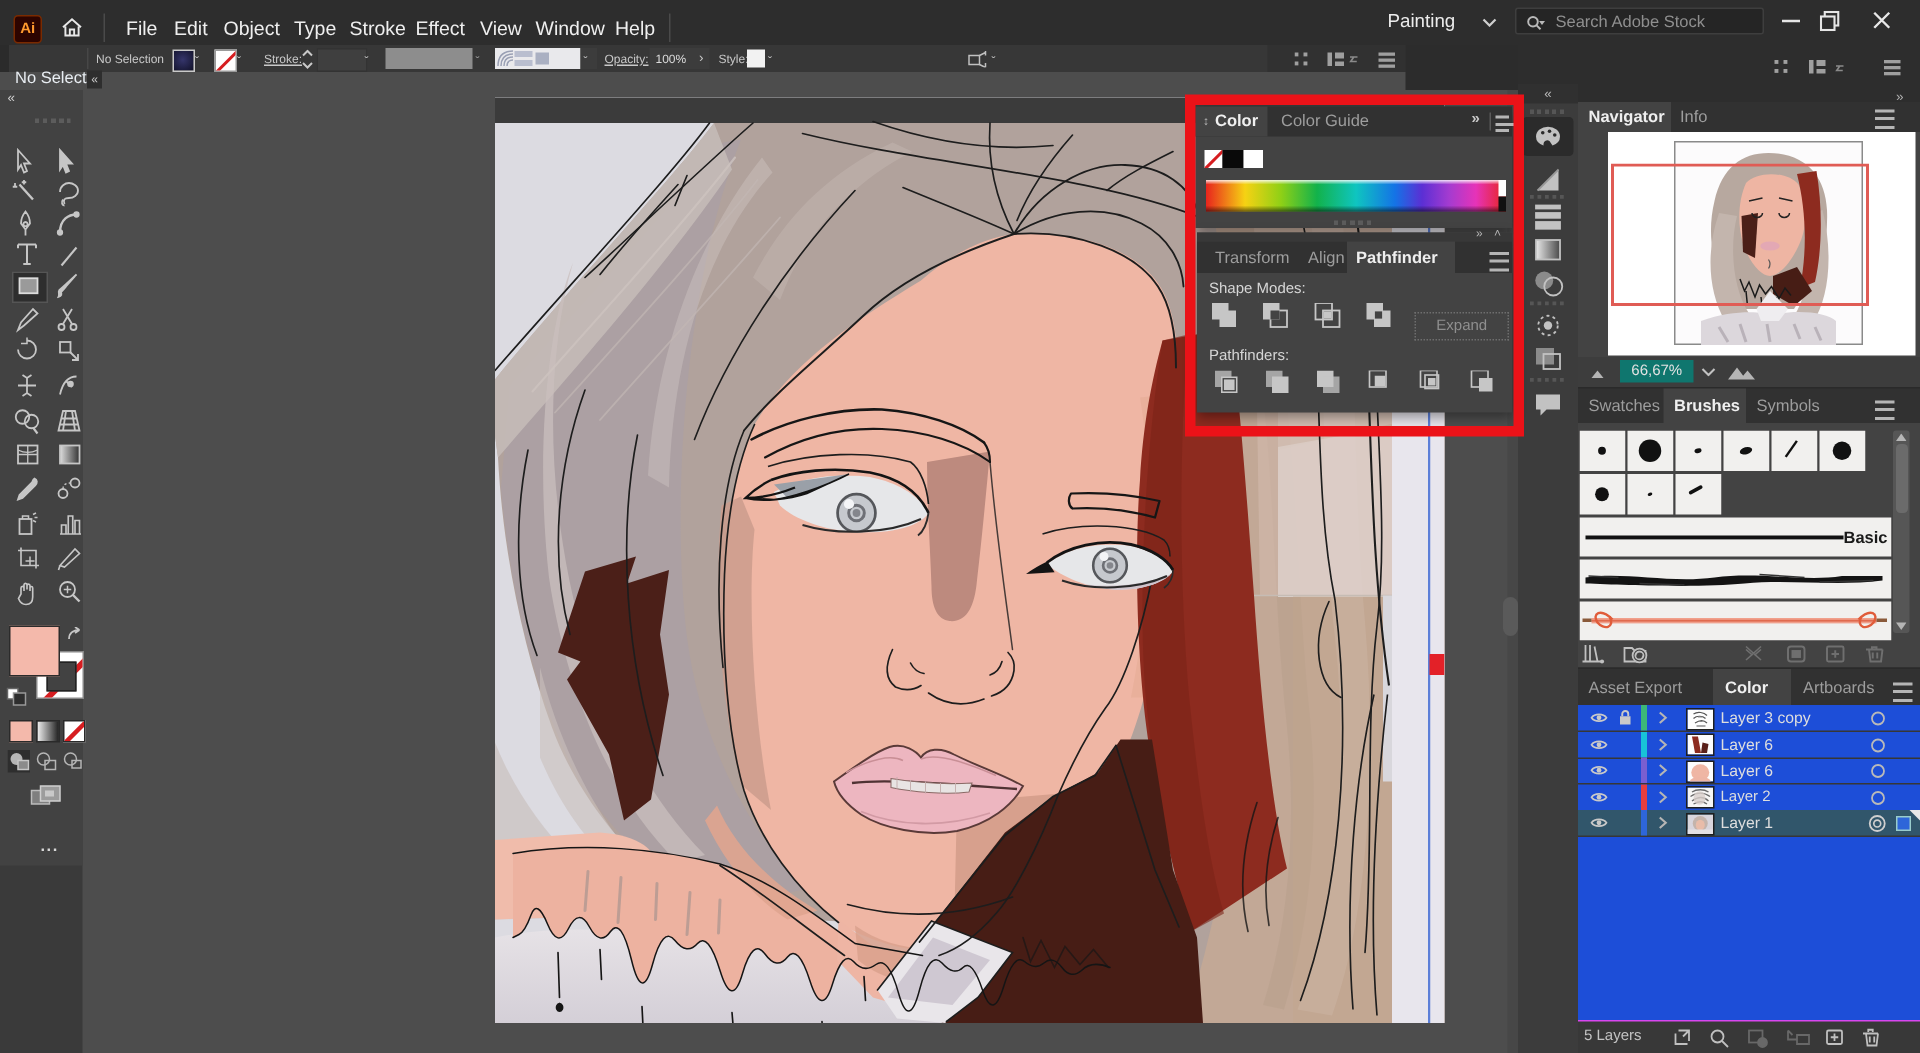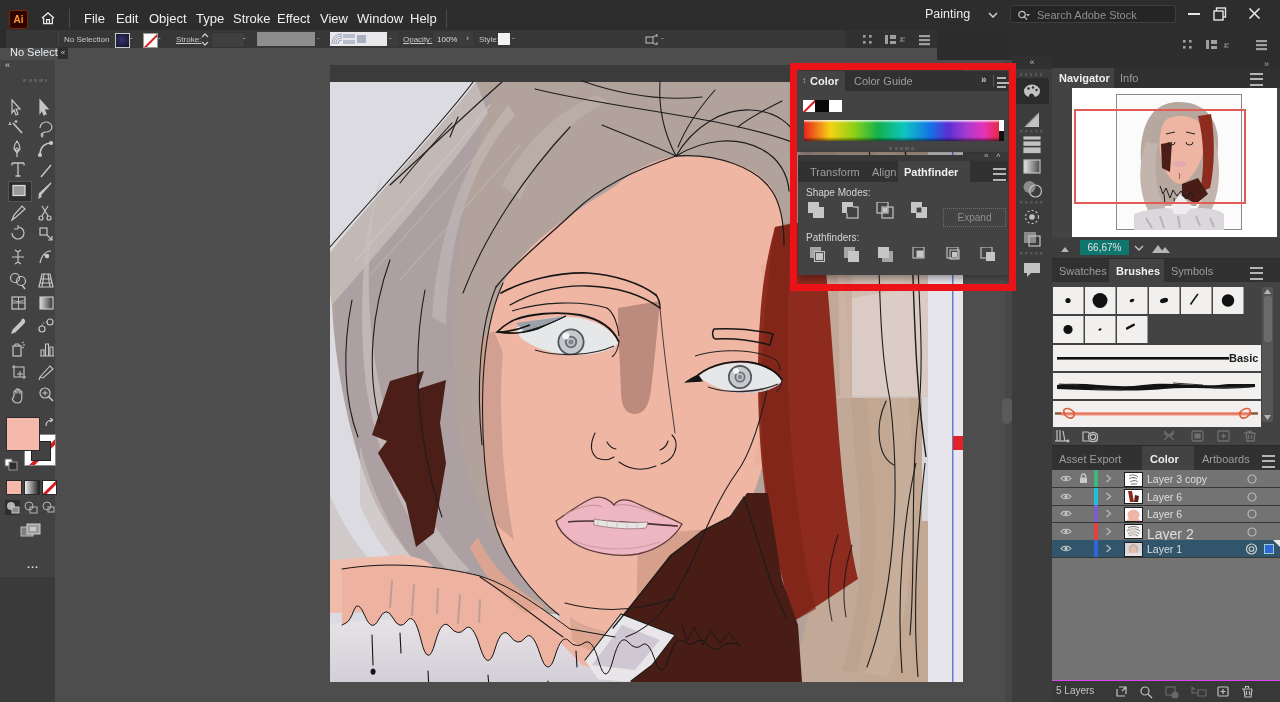--- a/index.html
+++ b/index.html
@@ -728,21 +728,21 @@
       </svg>
     </div>
 
     <div class="abs" style="left:0;top:415px;width:228px;height:25px;background:#313131;border-top:1px solid #2a2a2a;box-sizing:border-box;">
       <div class="tabbg" style="left:90px;width:52px;height:24px;"></div>
       <span class="tab" style="left:7px;top:7px;">Asset Export</span>
       <span class="tab act" style="left:98px;top:7px;">Color</span>
       <span class="tab" style="left:150px;top:7px;">Artboards</span>
       <div class="ham" style="left:210px;top:9px;"></div>
     </div>
-    <div id="layerbody" class="abs" style="left:0;top:440px;width:228px;height:210px;background:#737373;">
+    <div id="layerbody" class="abs" style="left:0;top:440px;width:228px;height:210px;background:#1d4ed8;">
       <div class="abs" style="left:0;top:0px;width:228px;height:17px;background:transparent;border-bottom:1px solid #373737;">
         <svg class="abs" style="left:8px;top:4px;" width="12" height="9" viewBox="0 0 12 9">
           <path d="M1 4.5 C3 1.5 9 1.5 11 4.5 C9 7.5 3 7.5 1 4.5 Z" fill="none" stroke="#c9c9c9" stroke-width="1.1"></path>
           <circle cx="6" cy="4.5" r="1.6" fill="#c9c9c9"></circle>
         </svg>
         <svg class="abs" style="left:27px;top:3px;" width="9" height="11" viewBox="0 0 9 11">
           <rect x="1" y="4.5" width="7" height="5.5" fill="#c9c9c9"></rect>
           <path d="M2.5 4.5 V3 a2 2 0 0 1 4 0 V4.5" fill="none" stroke="#c9c9c9" stroke-width="1.3"></path>
         </svg>
         <div class="abs" style="left:42px;top:0;width:3.5px;height:17px;background:#3cb878;"></div>
@@ -804,21 +804,21 @@
         </svg>
         <div class="abs" style="left:42px;top:0;width:3.5px;height:17px;background:#e83e3e;"></div>
         <svg class="abs" style="left:53px;top:4px;" width="7" height="9" viewBox="0 0 7 9">
           <path d="M1.5 1 L5.5 4.5 L1.5 8" stroke="#b5b5b5" stroke-width="1.4" fill="none"></path>
         </svg>
         <svg class="abs" style="left:72px;top:1.5px;border:1px solid #1e1e1e;" width="17" height="13" viewBox="0 0 17 13">
           <rect width="17" height="13" fill="#f6f5f4"></rect>
           <path d="M3 3 C6 1 11 1 14 3 M2 6 C6 3 11 3 15 6 M3 9 C7 6 11 6 14 9 M4 11 C8 9 10 9 13 11" stroke="#6a6a6a" stroke-width=".9" fill="none"></path>
           <ellipse cx="8" cy="7" rx="4" ry="4.5" fill="#d9d0cc" opacity=".8"></ellipse>
         </svg>
-        <span class="abs" style="left:95px;top:3px;color:#dedede;font-size:14px;">Layer 2</span>
+        <span class="abs" style="left:95px;top:3px;color:#dedede;font-size:10px;">Layer 2</span>
         <svg class="abs" style="left:195px;top:4px;" width="10" height="10" viewBox="0 0 10 10">
           <circle cx="5" cy="5" r="4" fill="none" stroke="#b9b9b9" stroke-width="1.2"></circle>
         </svg>
       </div>
       <div class="abs" style="left:0;top:70.0px;width:228px;height:17px;background:#31566b;border-bottom:1px solid #373737;">
         <svg class="abs" style="left:8px;top:4px;" width="12" height="9" viewBox="0 0 12 9">
           <path d="M1 4.5 C3 1.5 9 1.5 11 4.5 C9 7.5 3 7.5 1 4.5 Z" fill="none" stroke="#c9c9c9" stroke-width="1.1"></path>
           <circle cx="6" cy="4.5" r="1.6" fill="#c9c9c9"></circle>
         </svg>
         <div class="abs" style="left:42px;top:0;width:3.5px;height:17px;background:#2e66d9;"></div>

